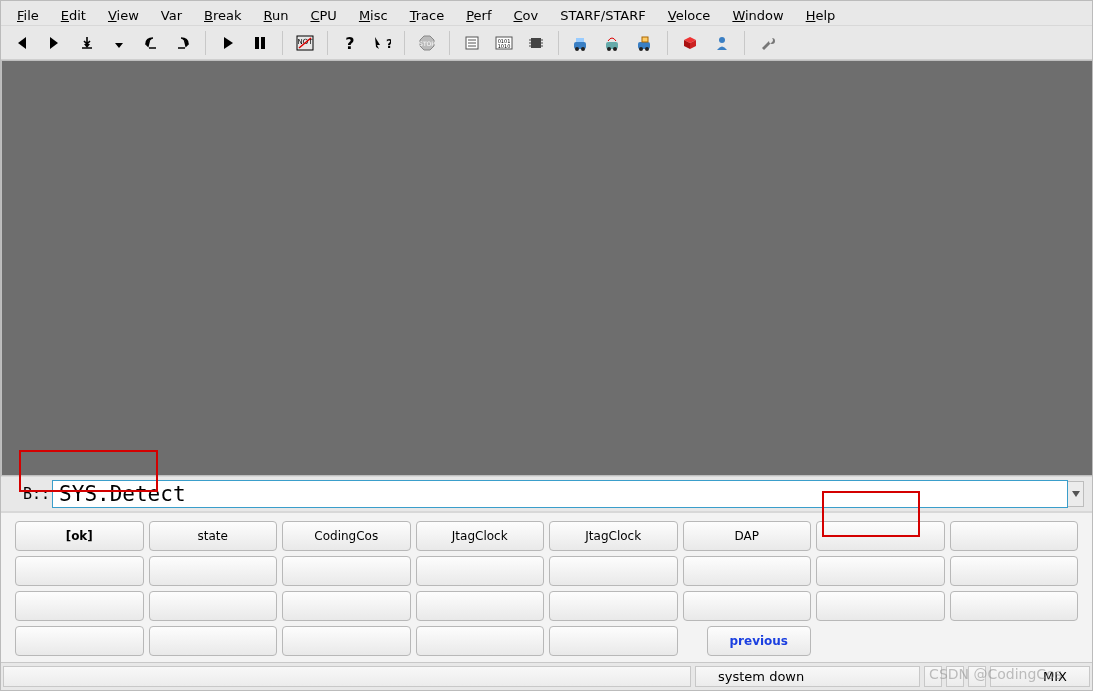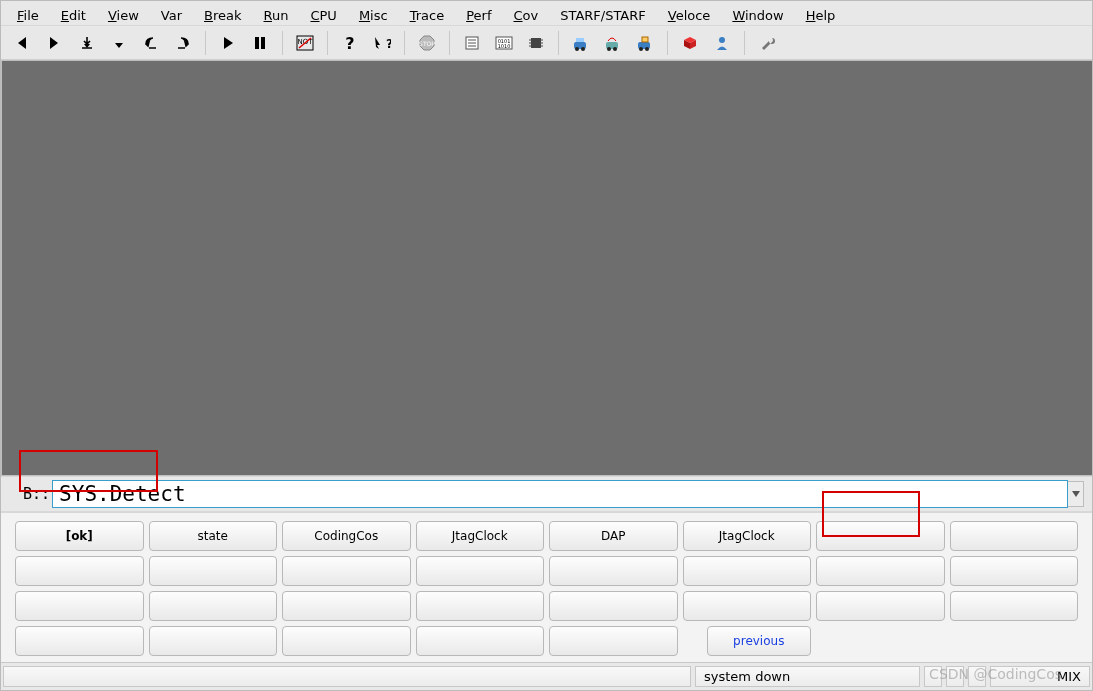--- a/index.html
+++ b/index.html
@@ -27,25 +27,25 @@
   .cmd-dd{width:16px;height:26px;border:1px solid #bdbdbd;border-left:none;background:#ececec;display:flex;align-items:center;justify-content:center;}
 
   
   .hl{position:absolute;border:2px solid #d40000;pointer-events:none;}
 
   
   .panel{background:#f3f3f3;border-top:1px solid #d8d8d8;padding:8px 14px 6px 14px;}
   .btn-grid{display:grid;grid-template-columns:repeat(8,1fr);grid-auto-rows:30px;gap:5px 5px;width:100%;}
   .gbtn{border:1px solid #b8b8b8;border-radius:4px;background:linear-gradient(#fdfdfd,#e9e9e9);display:flex;align-items:center;justify-content:center;font-size:12px;cursor:default;white-space:nowrap;}
   .gbtn.bold{font-weight:bold;}
-  .gbtn.blue{color:#1a3fe0;font-weight:normal;margin-left:24px;}
+  .gbtn.blue{color:#1a3fe0;font-weight:bold;margin-left:24px;}
 
   
   .statusbar{height:28px;background:#e8e8e8;display:flex;align-items:stretch;border-top:1px solid #c8c8c8;}
-  .sb-cell{border:1px solid #c8c8c8;margin:3px 2px;background:linear-gradient(#f8f8f8,#ececec);display:flex;align-items:center;padding:0 8px;font-size:13px;}
+  .sb-cell{border:1px solid #c8c8c8;margin:3px 2px;background:linear-gradient(#f8f8f8,#ececec);display:flex;align-items:center;padding:0 22px;font-size:13px;}
   .sb-big{flex:1;}
   .sb-mid{width:225px;}
   .sb-sm{width:18px;padding:0;}
   .sb-right{width:100px;justify-content:flex-end;white-space:nowrap;overflow:hidden;text-align:right;}
 
   
   .wm{position:absolute;right:30px;bottom:8px;color:rgba(140,140,140,0.55);font-size:14px;pointer-events:none;}
 </style>
 </head>
 <body>
@@ -226,22 +226,22 @@
         </svg>
     </div>
   </div>
 
   <div class="panel">
     <div class="btn-grid" id="btn-grid">
         <div class="gbtn bold">[ok]</div>
         <div class="gbtn">state</div>
         <div class="gbtn">CodingCos</div>
         <div class="gbtn">JtagClock</div>
+        <div class="gbtn">JtagClock</div>
         <div class="gbtn">DAP</div>
-        <div class="gbtn">JtagClock</div>
         <div class="gbtn"></div>
         <div class="gbtn"></div>
         <div class="gbtn"></div>
         <div class="gbtn"></div>
         <div class="gbtn"></div>
         <div class="gbtn"></div>
         <div class="gbtn"></div>
         <div class="gbtn"></div>
         <div class="gbtn"></div>
         <div class="gbtn"></div>

